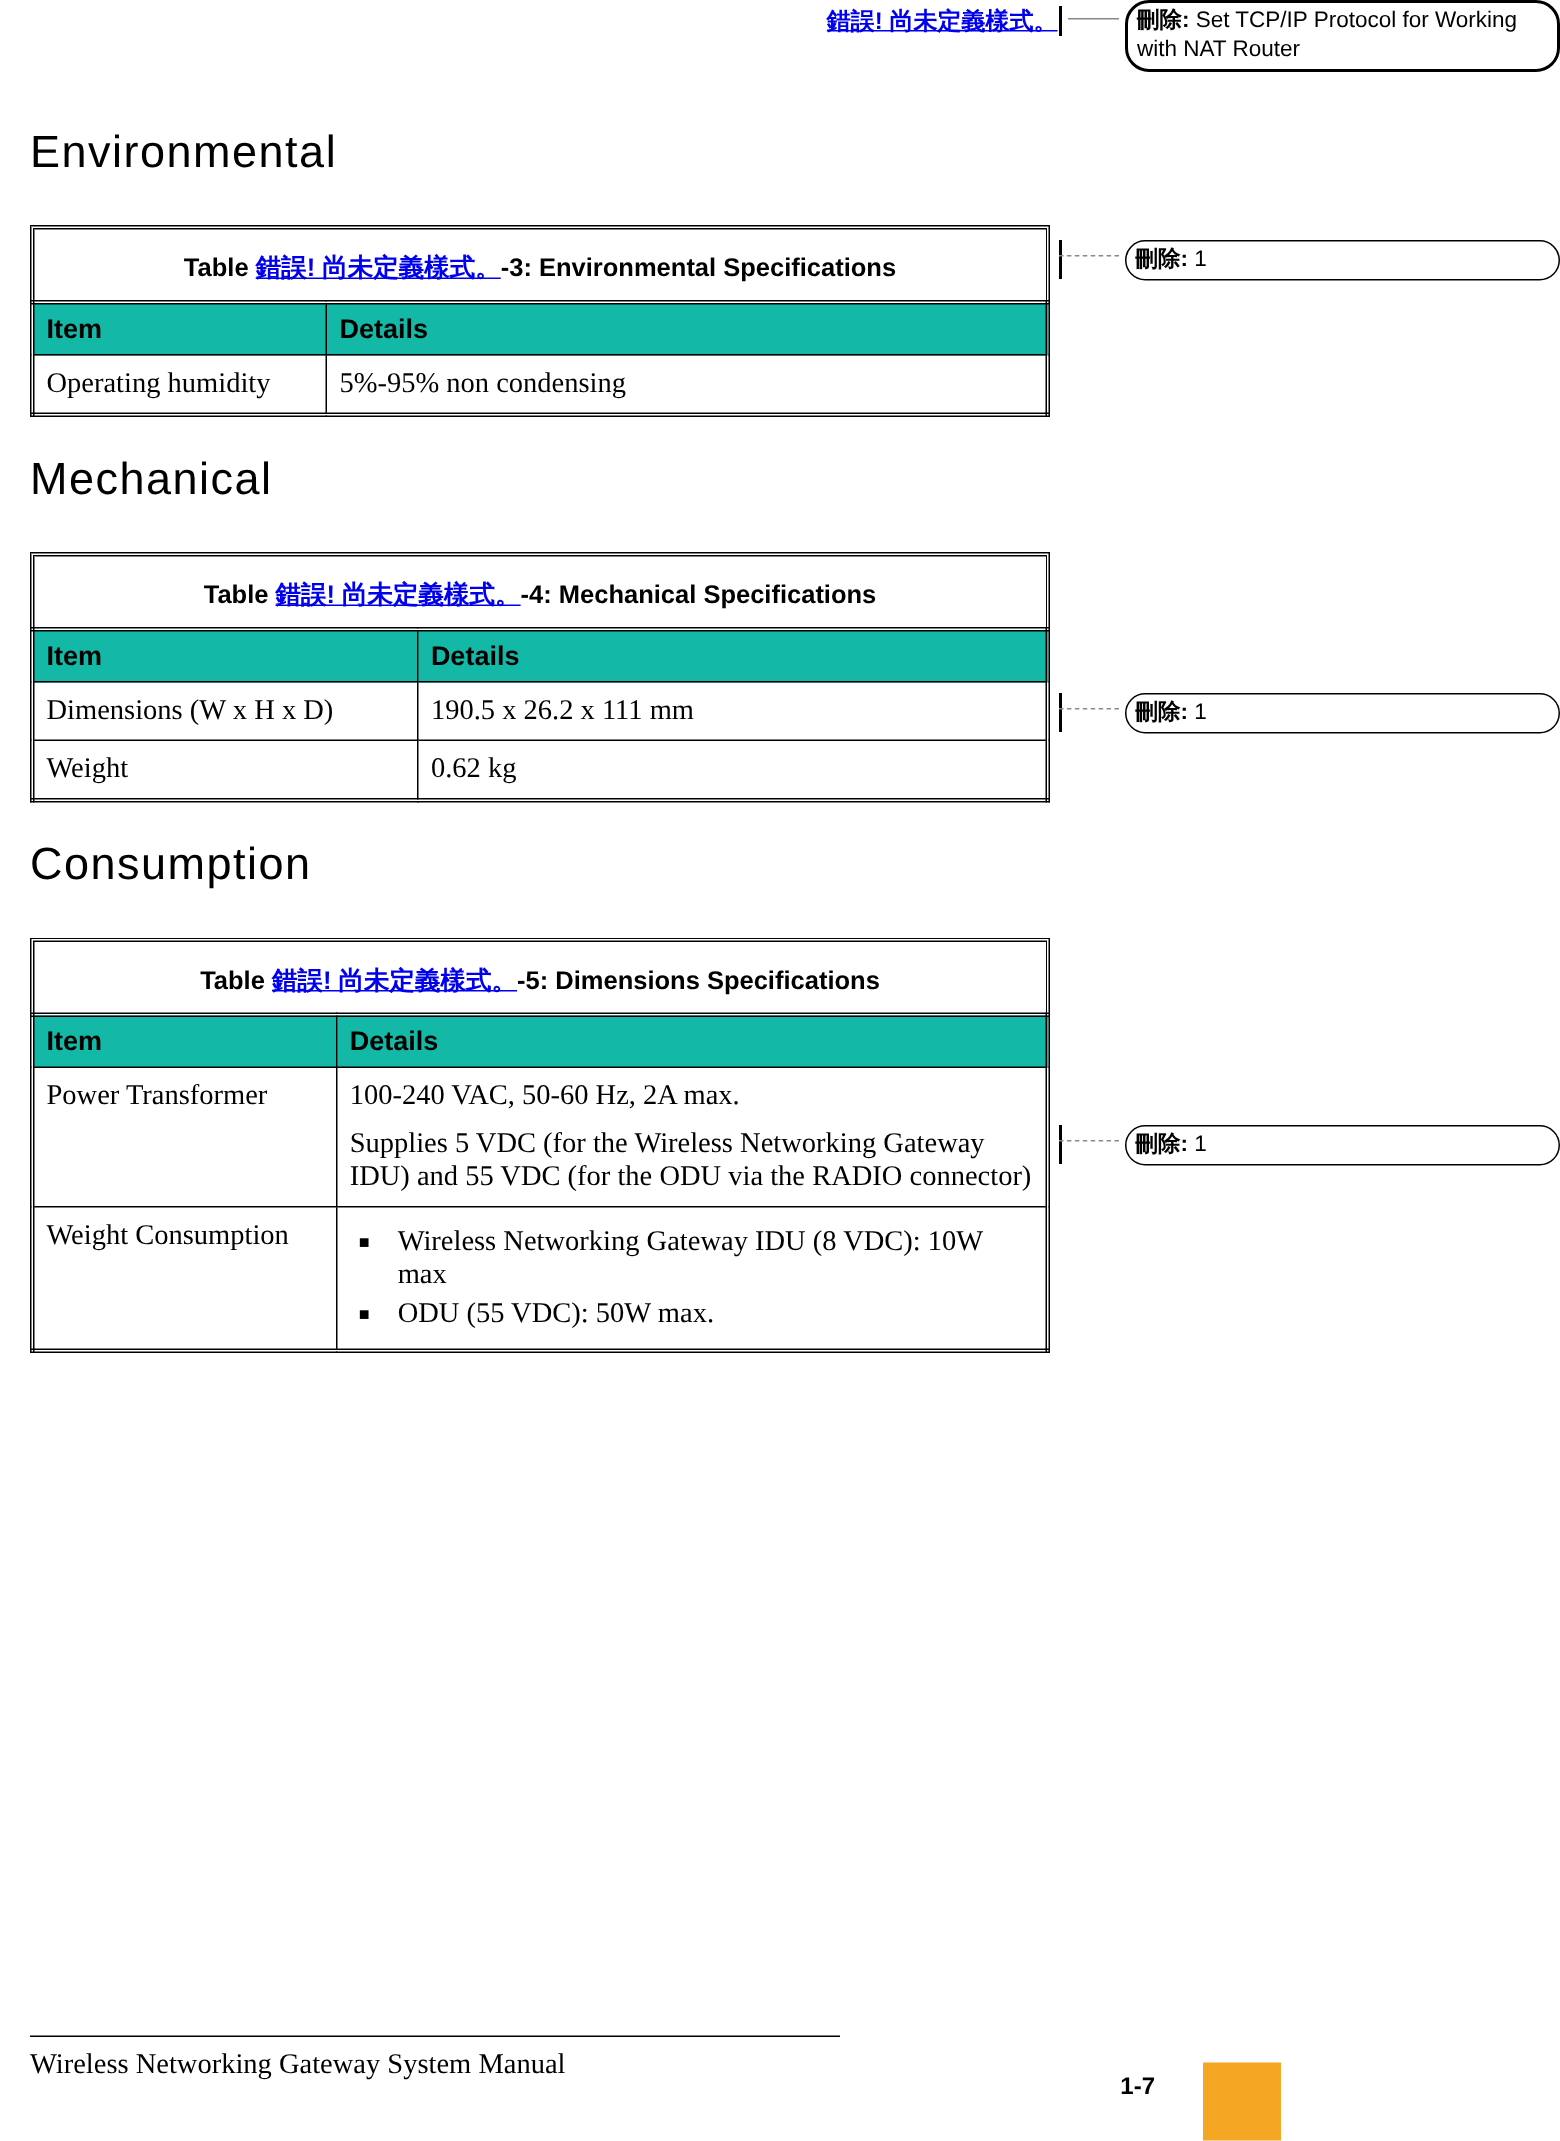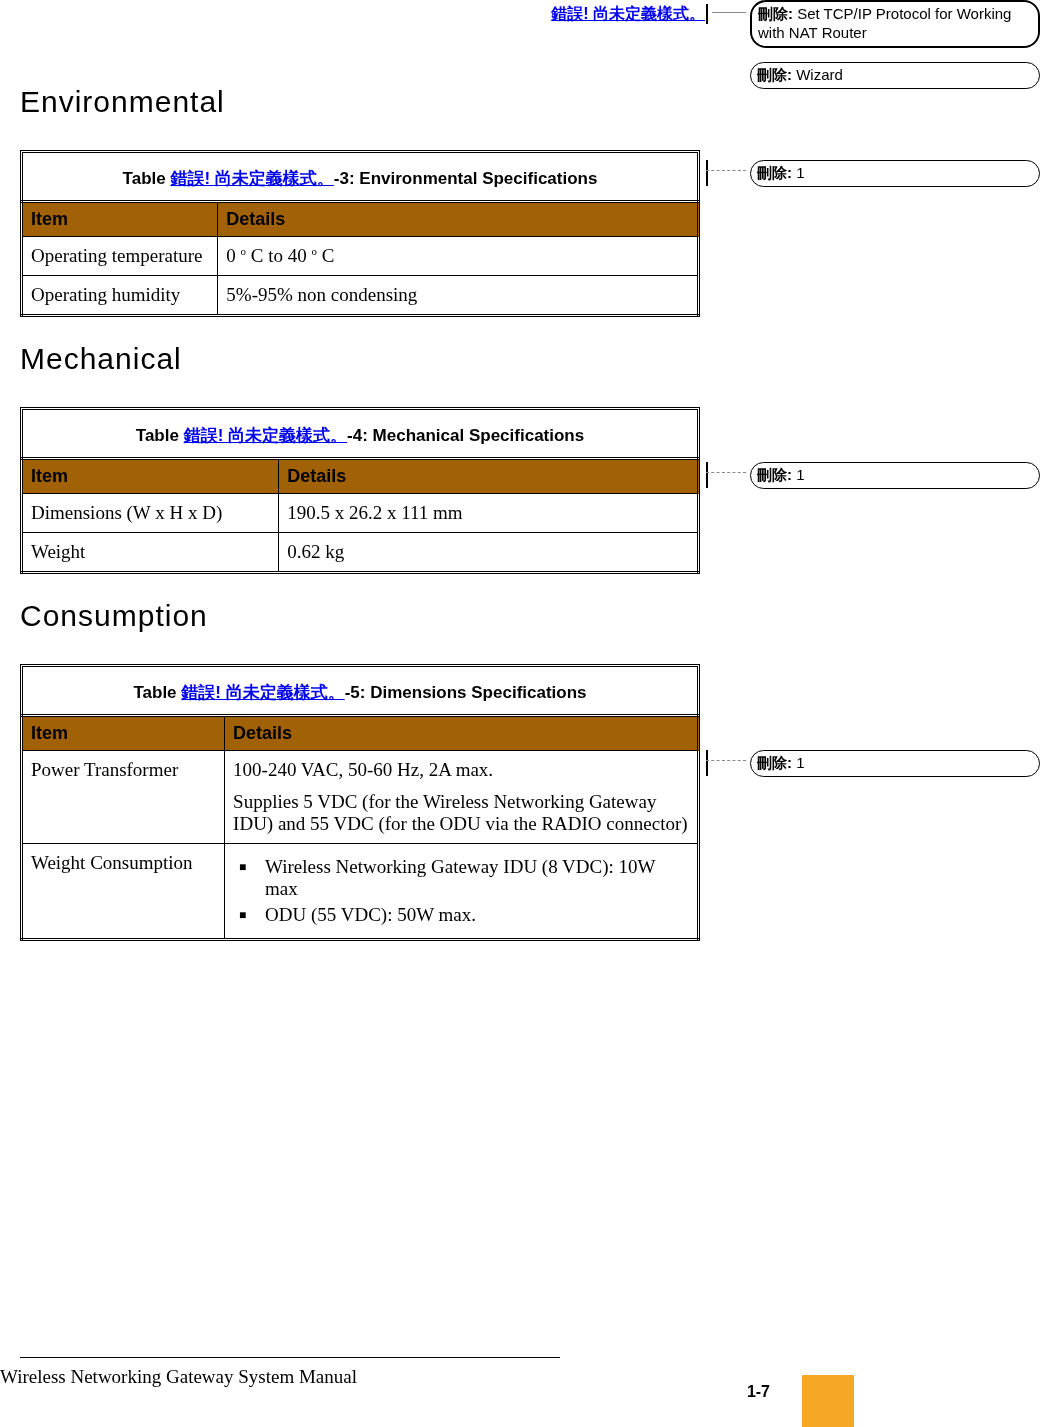--- a/index.html
+++ b/index.html
@@ -82,21 +82,21 @@
     border-left: 3px double #000;
     border-right: 3px double #000;
     background: #fff;
   }
   table.spec caption .err-link {
     color: #0000EE;
     text-decoration: underline;
     font-weight: bold;
   }
   table.spec th {
-    background: #a16207;
+    background: #14b8a6;
     text-align: left;
     font-family: Arial, sans-serif;
     font-size: 18px;
     font-weight: bold;
     padding: 6px 8px;
     border: 1px solid #000;
   }
   table.spec td {
     padding: 8px;
     border: 1px solid #000;
@@ -115,20 +115,21 @@
     height: 70px;
   }
   .footer-rule {
     border-top: 1px solid #000;
     width: 540px;
     margin-left: 20px;
     margin-bottom: 8px;
   }
   .footer-text {
     font-size: 19px;
+    padding-left: 20px;
   }
   .page-num-box {
     position: absolute;
     right: 0;
     bottom: 0;
     width: 310px;
     height: 60px;
   }
   .orange-tab {
     position: absolute;
@@ -166,23 +167,20 @@
   <div class="connector conn-top"></div>
   <div class="connector conn3"></div>
   <div class="connector conn4"></div>
   <div class="connector conn5"></div>
 
   <a class="header-link">錯誤! 尚未定義樣式。</a>
 
   <div class="comment-box c1">
     <span class="label">刪除:</span><span> Set TCP/IP Protocol for Working with NAT Router</span>
   </div>
-  <div class="comment-box c2">
-    <span class="label">刪除:</span><span> Wizard</span>
-  </div>
   <div class="comment-box c3">
     <span class="label">刪除:</span><span> 1</span>
   </div>
   <div class="comment-box c4">
     <span class="label">刪除:</span><span> 1</span>
   </div>
   <div class="comment-box c5">
     <span class="label">刪除:</span><span> 1</span>
   </div>
 
@@ -195,24 +193,20 @@
       <table class="spec">
         <caption>
           <span>Table </span><a href="#" class="err-link">錯誤! 尚未定義樣式。</a><span>-3: Environmental Specifications</span>
         </caption>
         <tbody>
             <tr>
           <th style="width:29%">Item</th>
           <th>Details</th>
         </tr>
         <tr>
-          <td>Operating temperature</td>
-          <td>0 <span class="sup">o</span> C to 40 <span class="sup">o</span> C</td>
-        </tr>
-        <tr>
           <td>Operating humidity</td>
           <td>5%-95% non condensing</td>
         </tr>
       </tbody>
         </table>
 
       <h2 class="section">Mechanical</h2>
 
       <table class="spec">
         <caption>

